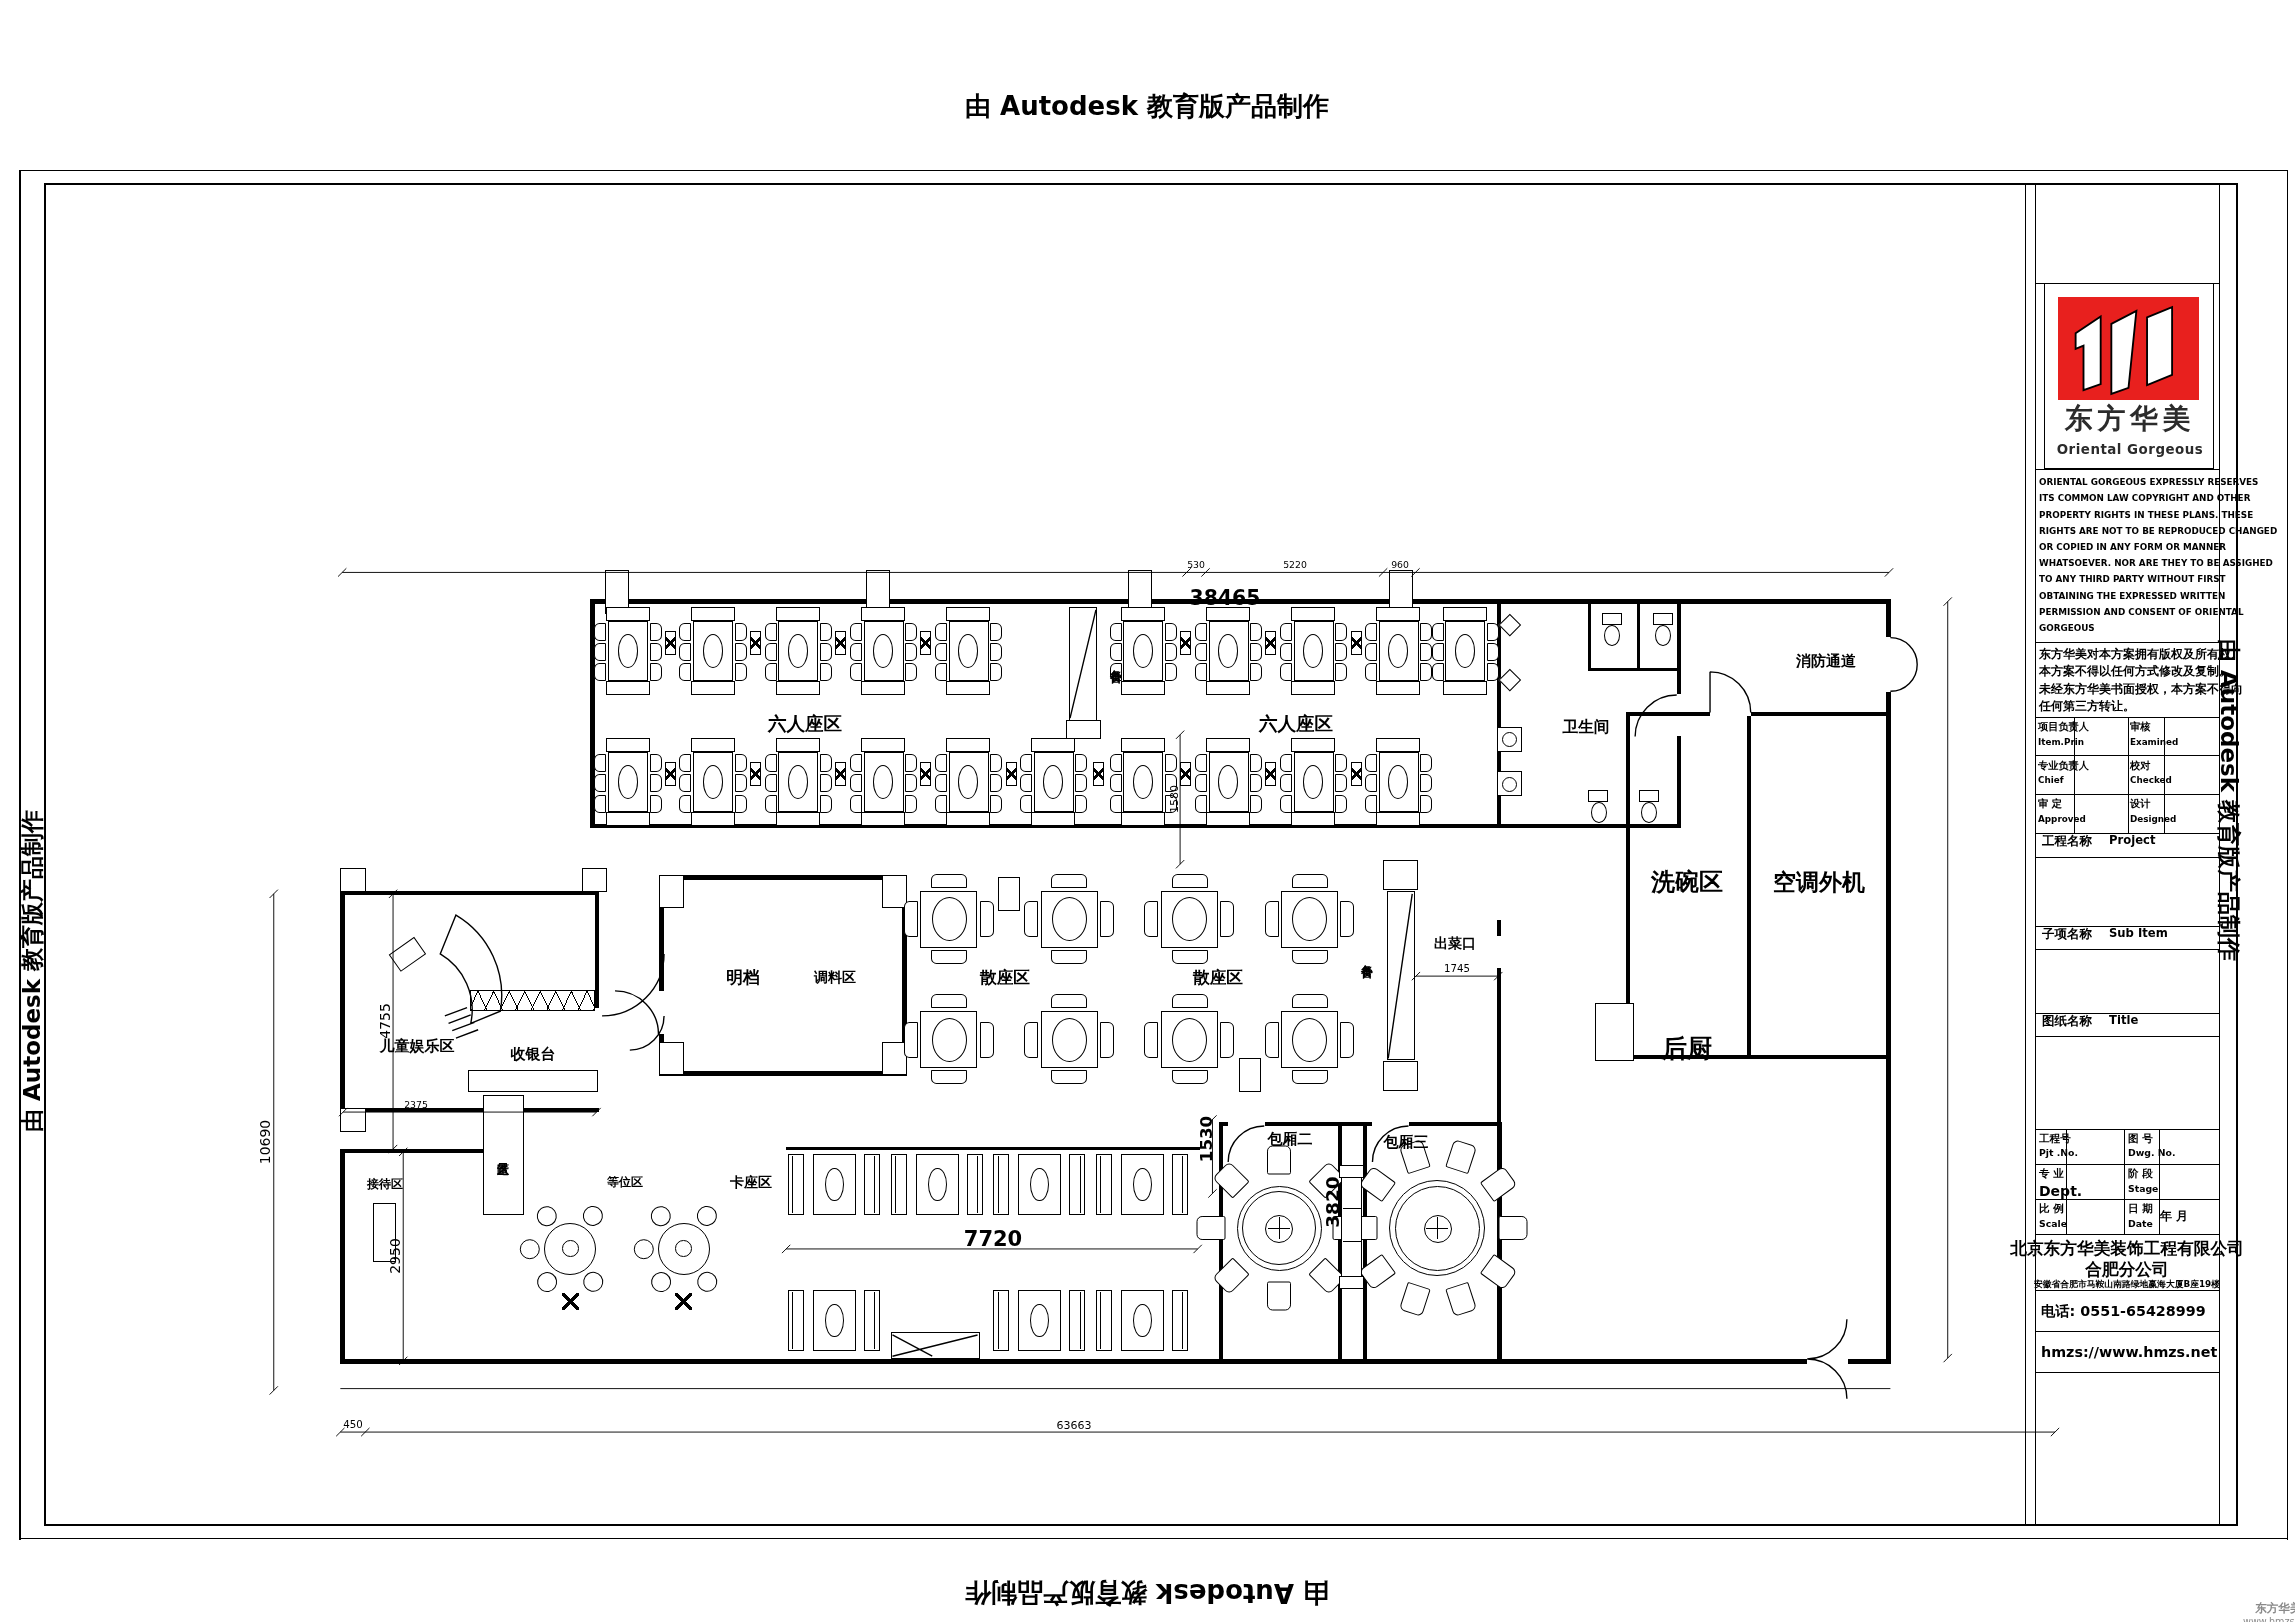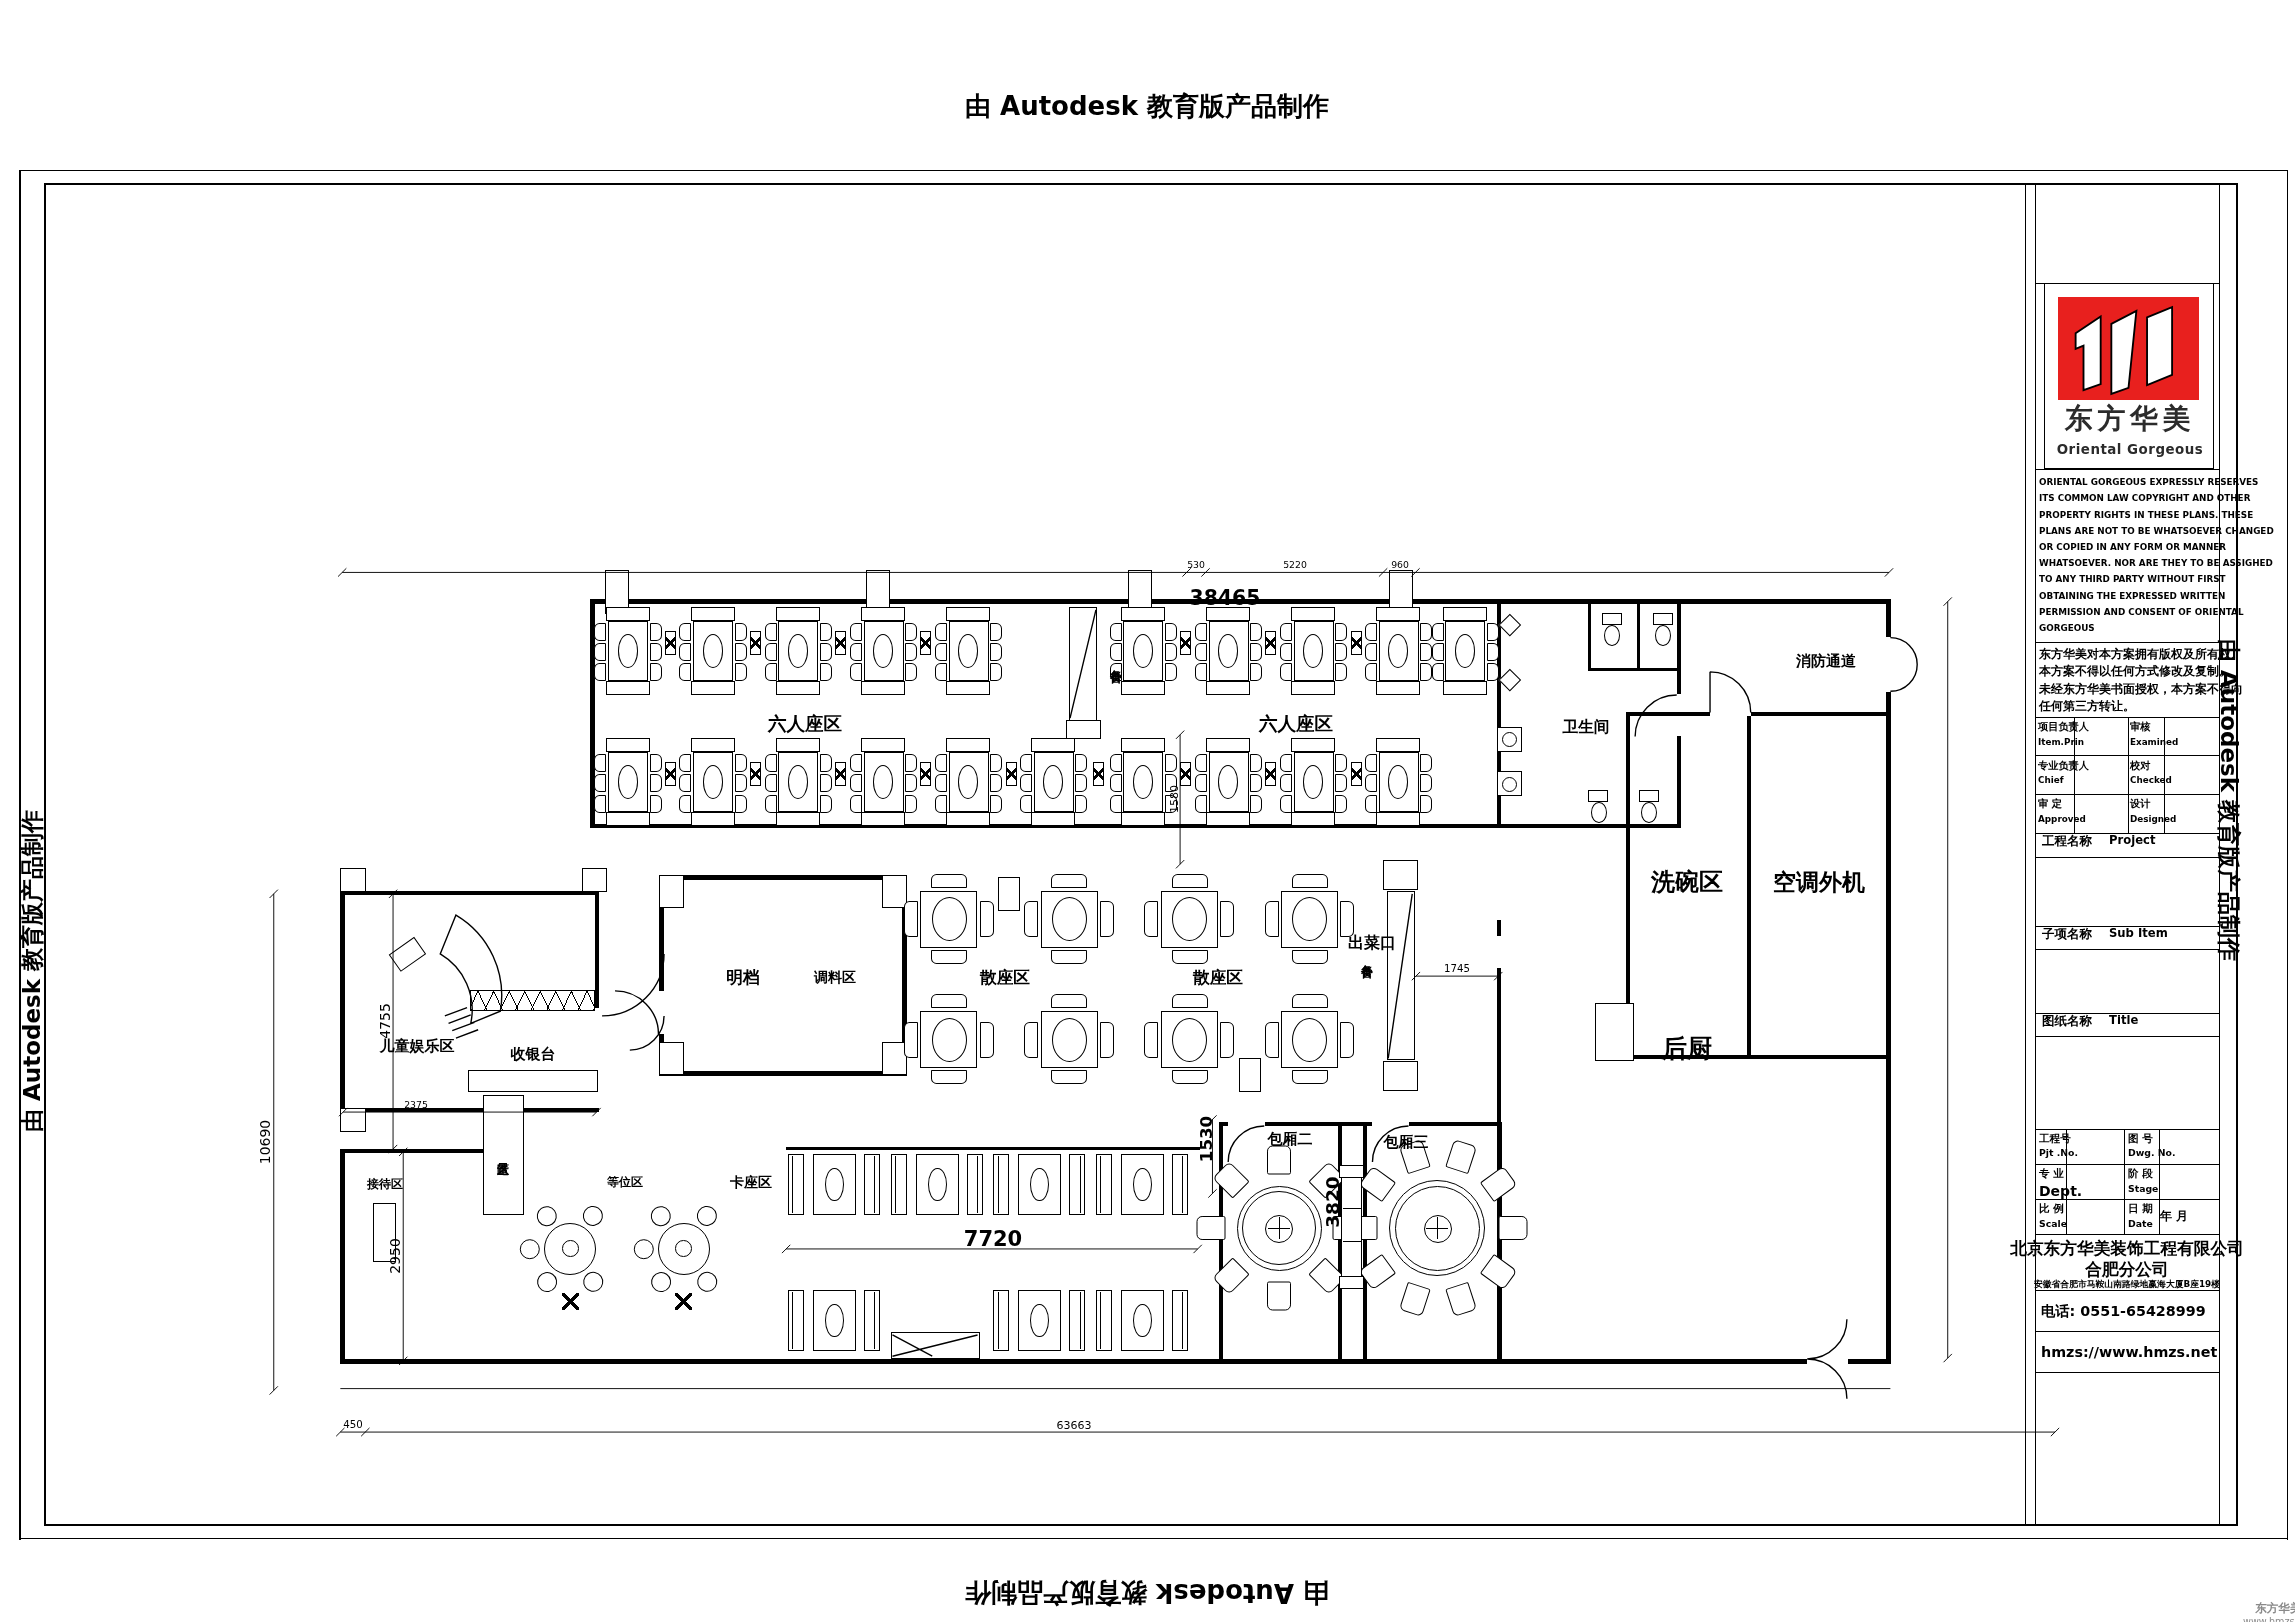--- a/index.html
+++ b/index.html
@@ -508,21 +508,21 @@
       <div class="lbl" style="left:1586px;top:727px;font-size:15.7px;transform:translate(-50%,-50%)">卫生间</div>
       <div class="lbl" style="left:1826px;top:661px;font-size:15px;transform:translate(-50%,-50%)">消防通道</div>
       <div class="lbl" style="left:1687px;top:882px;font-size:24px;transform:translate(-50%,-50%)">洗碗区</div>
       <div class="lbl" style="left:1819px;top:882px;font-size:23px;transform:translate(-50%,-50%)">空调外机</div>
       <div class="lbl" style="left:1687px;top:1048px;font-size:25px;transform:translate(-50%,-50%)">后厨</div>
       <div class="lbl" style="left:743px;top:977px;font-size:16.7px;transform:translate(-50%,-50%)">明档</div>
       <div class="lbl" style="left:835px;top:977px;font-size:14px;transform:translate(-50%,-50%)">调料区</div>
       <div class="lbl" style="left:1005px;top:977px;font-size:16.7px;transform:translate(-50%,-50%)">散座区</div>
       <div class="lbl" style="left:1218px;top:977px;font-size:16.7px;transform:translate(-50%,-50%)">散座区</div>
       <div class="lbl lblv" style="left:1367px;top:956px;font-size:12px;transform:translate(-50%,-50%)">备餐台</div>
-      <div class="lbl" style="left:1372px;top:943px;font-size:16px;transform:translate(-50%,-50%)">出菜口</div>
+      <div class="lbl" style="left:1455px;top:943px;font-size:14px;transform:translate(-50%,-50%)">出菜口</div>
       <div class="lbl" style="left:417px;top:1046px;font-size:15px;transform:translate(-50%,-50%)">儿童娱乐区</div>
       <div class="lbl" style="left:533px;top:1054px;font-size:15px;transform:translate(-50%,-50%)">收银台</div>
       <div class="lbl lblv" style="left:503px;top:1154px;font-size:12px;transform:translate(-50%,-50%)">造景区</div>
       <div class="lbl" style="left:385px;top:1184px;font-size:12px;transform:translate(-50%,-50%)">接待区</div>
       <div class="lbl" style="left:625px;top:1182px;font-size:12px;transform:translate(-50%,-50%)">等位区</div>
       <div class="lbl" style="left:751px;top:1182px;font-size:14px;transform:translate(-50%,-50%)">卡座区</div>
       <div class="lbl" style="left:1290px;top:1139px;font-size:15px;transform:translate(-50%,-50%)">包厢二</div>
       <div class="lbl" style="left:1406px;top:1142px;font-size:15px;transform:translate(-50%,-50%)">包厢三</div>
       <div class="dim" style="left:1225px;top:598px;font-size:20.4px;font-weight:bold;transform:translate(-50%,-50%)">38465</div>
       <div class="dim" style="left:1196px;top:565px;font-size:9.3px;font-weight:normal;transform:translate(-50%,-50%)">530</div>
@@ -578,21 +578,21 @@
           <polygon points="192,44 246,22 246,168 192,190" fill="#fff" stroke="#000" stroke-width="4"></polygon>
         </svg>
       </div>
       <div class="tbtxt" style="left:85px;top:121px;transform:translate(-50%,0);font-size:28px;letter-spacing:4.6px;color:#2b2b2b">东方华美</div>
       <div class="tbtxt" style="left:85px;top:159px;transform:translate(-50%,0);font-size:13.4px;letter-spacing:0.5px;color:#2b2b2b">Oriental  Gorgeous</div>
     </div>
     <div id="tb-copy">
         <div class="tbtxt" style="left:2039px;top:478px;font-size:8.8px">ORIENTAL GORGEOUS EXPRESSLY RESERVES</div>
         <div class="tbtxt" style="left:2039px;top:494px;font-size:8.8px">ITS COMMON LAW COPYRIGHT AND OTHER</div>
         <div class="tbtxt" style="left:2039px;top:511px;font-size:8.8px">PROPERTY RIGHTS IN THESE PLANS. THESE</div>
-        <div class="tbtxt" style="left:2039px;top:527px;font-size:8.8px">PLANS ARE NOT TO BE WHATSOEVER CHANGED</div>
+        <div class="tbtxt" style="left:2039px;top:527px;font-size:8.8px">RIGHTS ARE NOT TO BE REPRODUCED CHANGED</div>
         <div class="tbtxt" style="left:2039px;top:543px;font-size:8.8px">OR COPIED IN ANY FORM OR MANNER</div>
         <div class="tbtxt" style="left:2039px;top:559px;font-size:8.8px">WHATSOEVER. NOR ARE THEY TO BE ASSIGHED</div>
         <div class="tbtxt" style="left:2039px;top:575px;font-size:8.8px">TO ANY THIRD PARTY WITHOUT FIRST</div>
         <div class="tbtxt" style="left:2039px;top:592px;font-size:8.8px">OBTAINING THE EXPRESSED WRITTEN</div>
         <div class="tbtxt" style="left:2039px;top:608px;font-size:8.8px">PERMISSION AND CONSENT OF ORIENTAL</div>
         <div class="tbtxt" style="left:2039px;top:624px;font-size:8.8px">GORGEOUS</div>
       </div>
     <div id="tb-rights">
         <div class="tbtxt" style="left:2039px;top:648px;font-size:12px">东方华美对本方案拥有版权及所有权。</div>
         <div class="tbtxt" style="left:2039px;top:665px;font-size:12px">本方案不得以任何方式修改及复制。</div>

